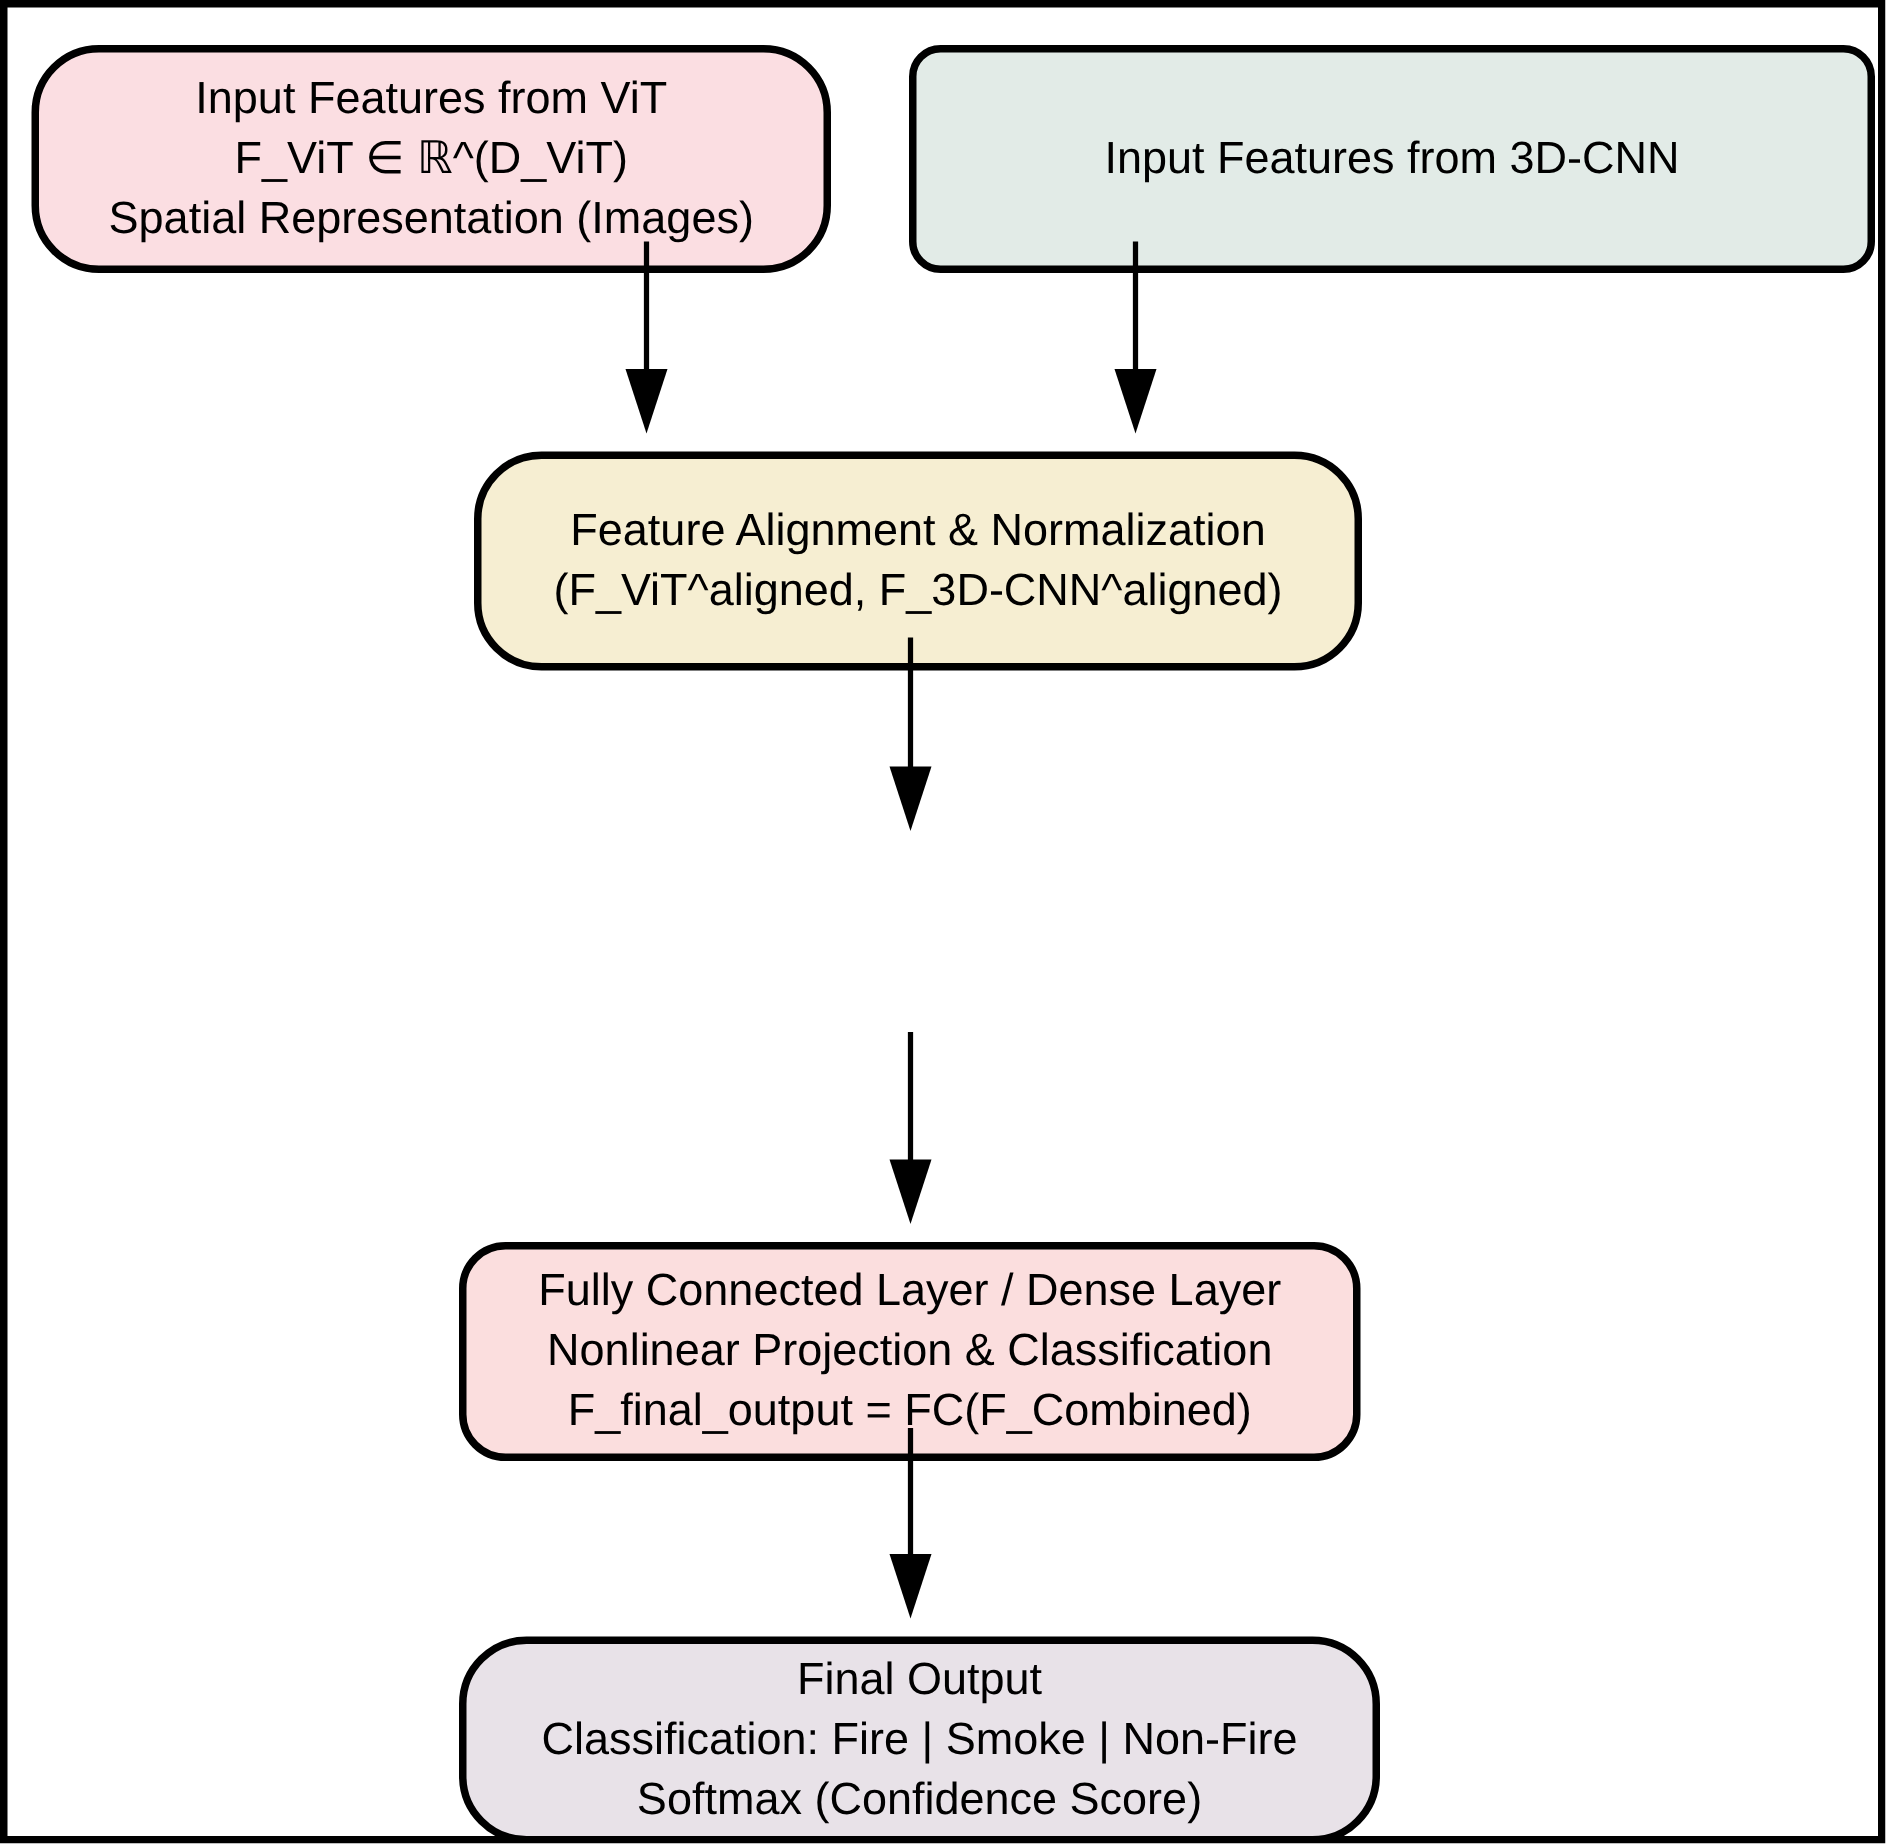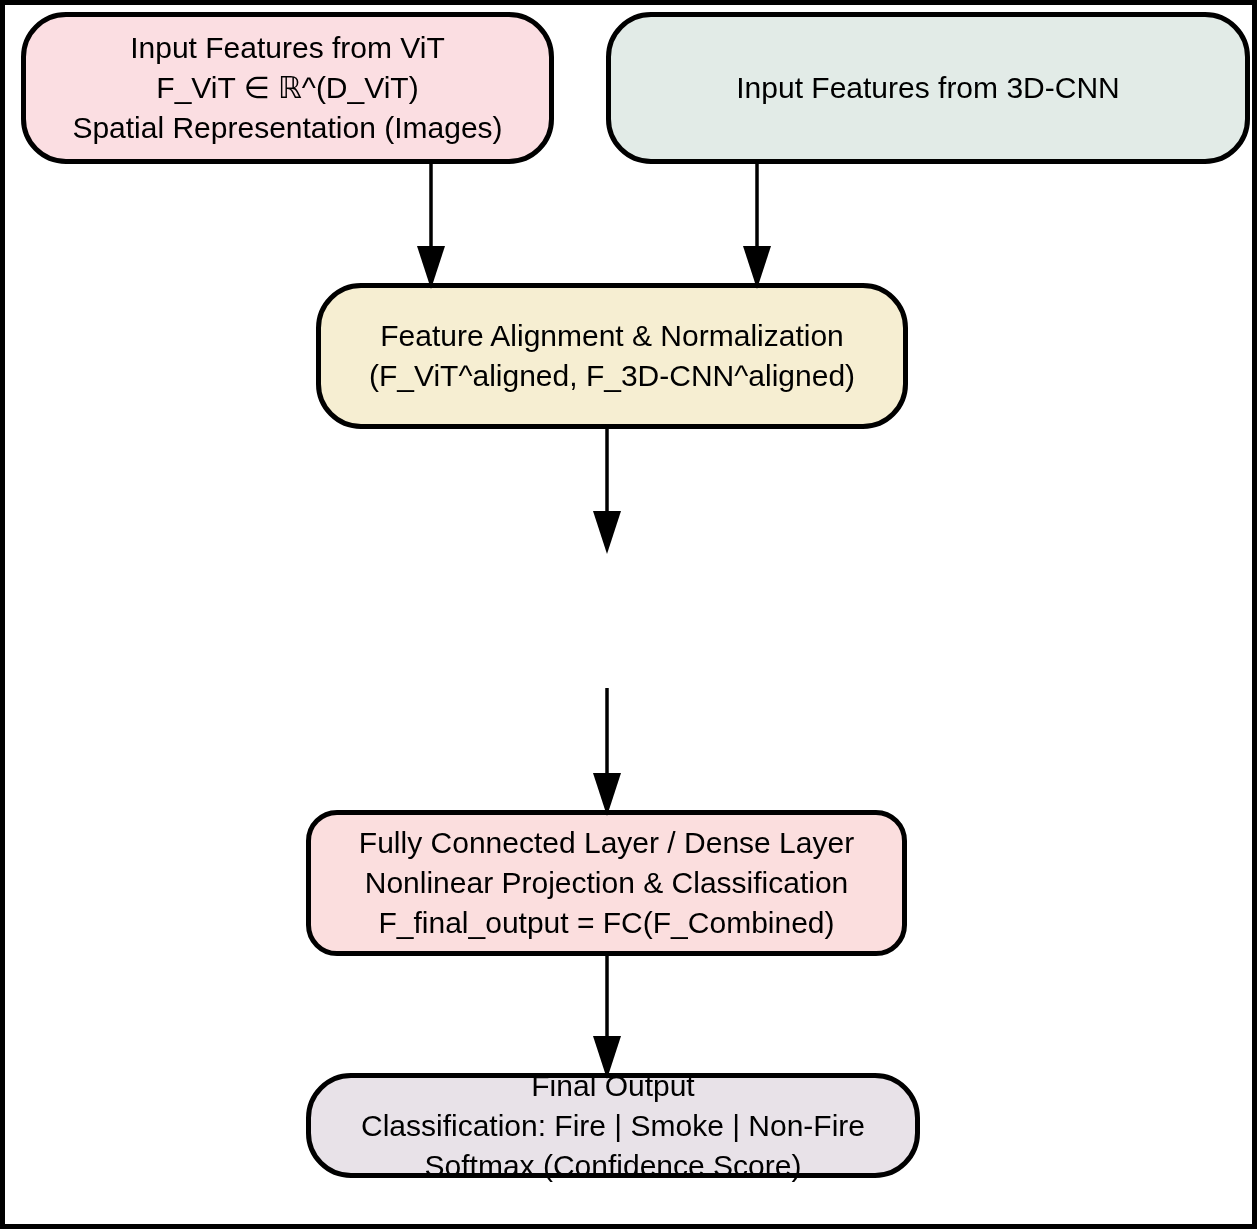--- a/index.html
+++ b/index.html
@@ -25,28 +25,29 @@
     display: flex;
     flex-direction: column;
     align-items: center;
     justify-content: center;
     text-align: center;
     color: #000000;
     font-size: 30px;
     line-height: 40px;
     padding: 0 18px;
     z-index: 2;
+    margin-top: 18px;
   }
   .node span { white-space: nowrap; }
   #node-vit     { left: 16px;  top: 7px;    width: 533px; height: 152px; }
-  #node-3dcnn   { left: 601px; top: 7px;    width: 644px; height: 152px; }
+  #node-3dcnn   { left: 601px; top: 7px;    width: 644px; height: 152px; border-radius: 21px; }
   #node-align   { left: 311px; top: 278px;  width: 592px; height: 146px; }
   #node-fusion  { left: 146px; top: 543px;  width: 928px; height: 144px; }
   #node-fc      { left: 301px; top: 805px;  width: 601px; height: 146px; border-radius: 31px; }
-  #node-output  { left: 301px; top: 1068px; width: 614px; height: 105px; }
+  #node-output  { left: 301px; top: 1068px; width: 614px; height: 138px; }
   svg.edges {
     position: absolute;
     left: 0; top: 0;
     width: 1247px;
     height: 1219px;
     z-index: 3;
     pointer-events: none;
   }
 </style>
 </head>

